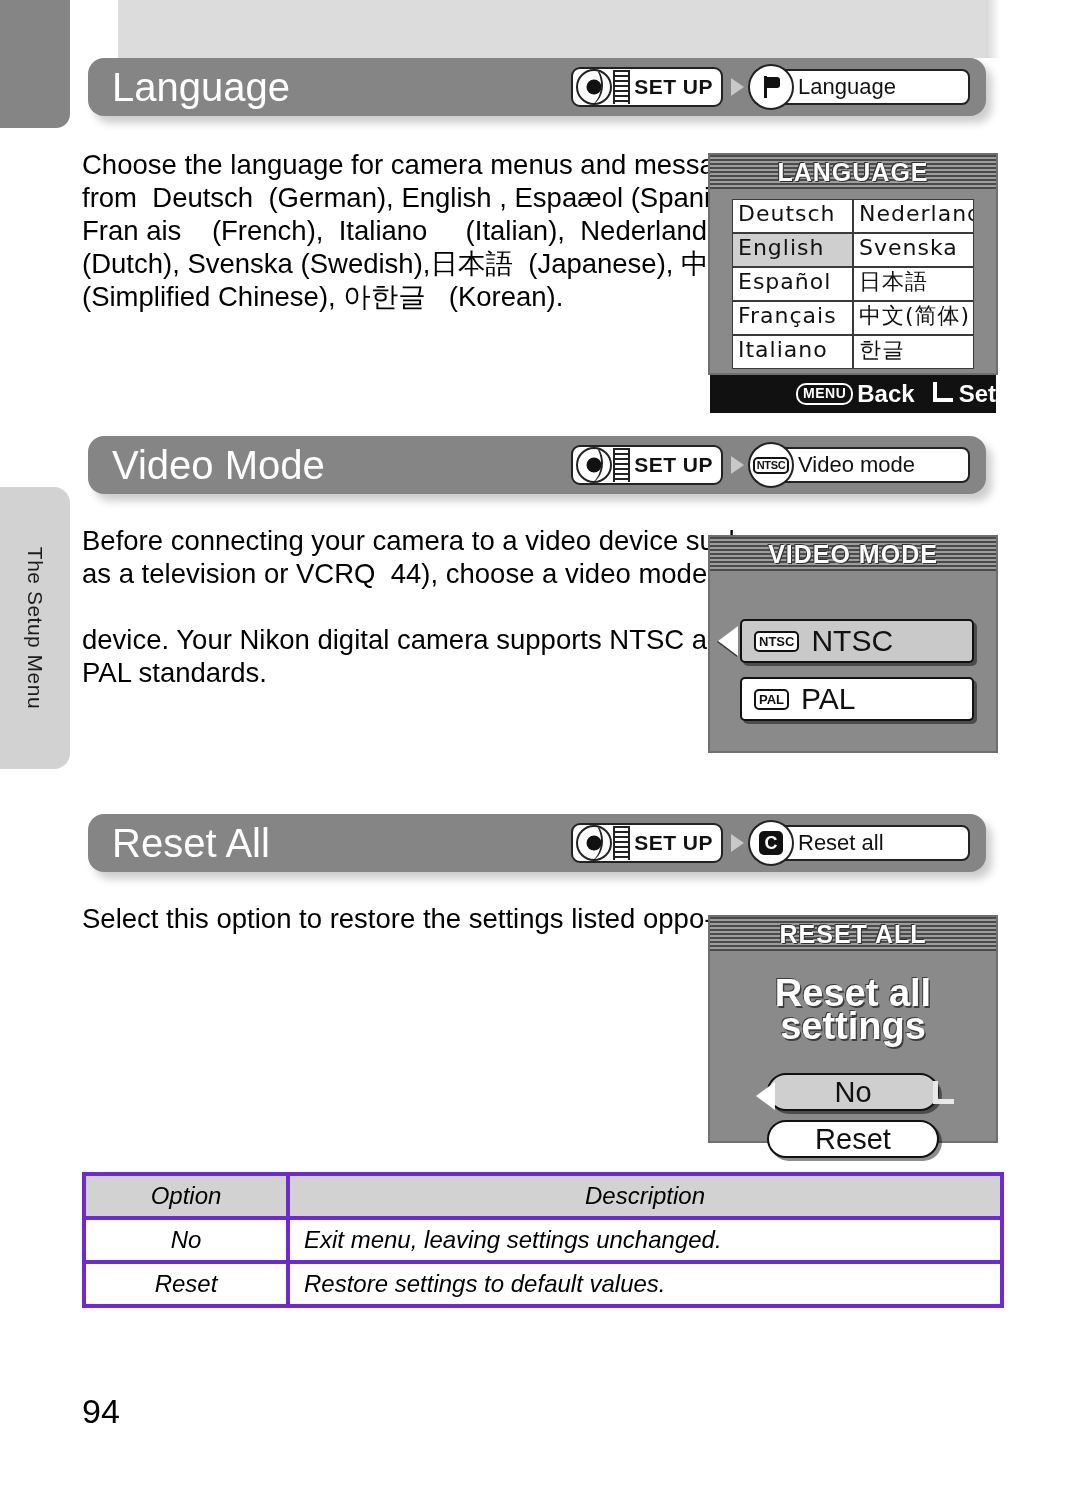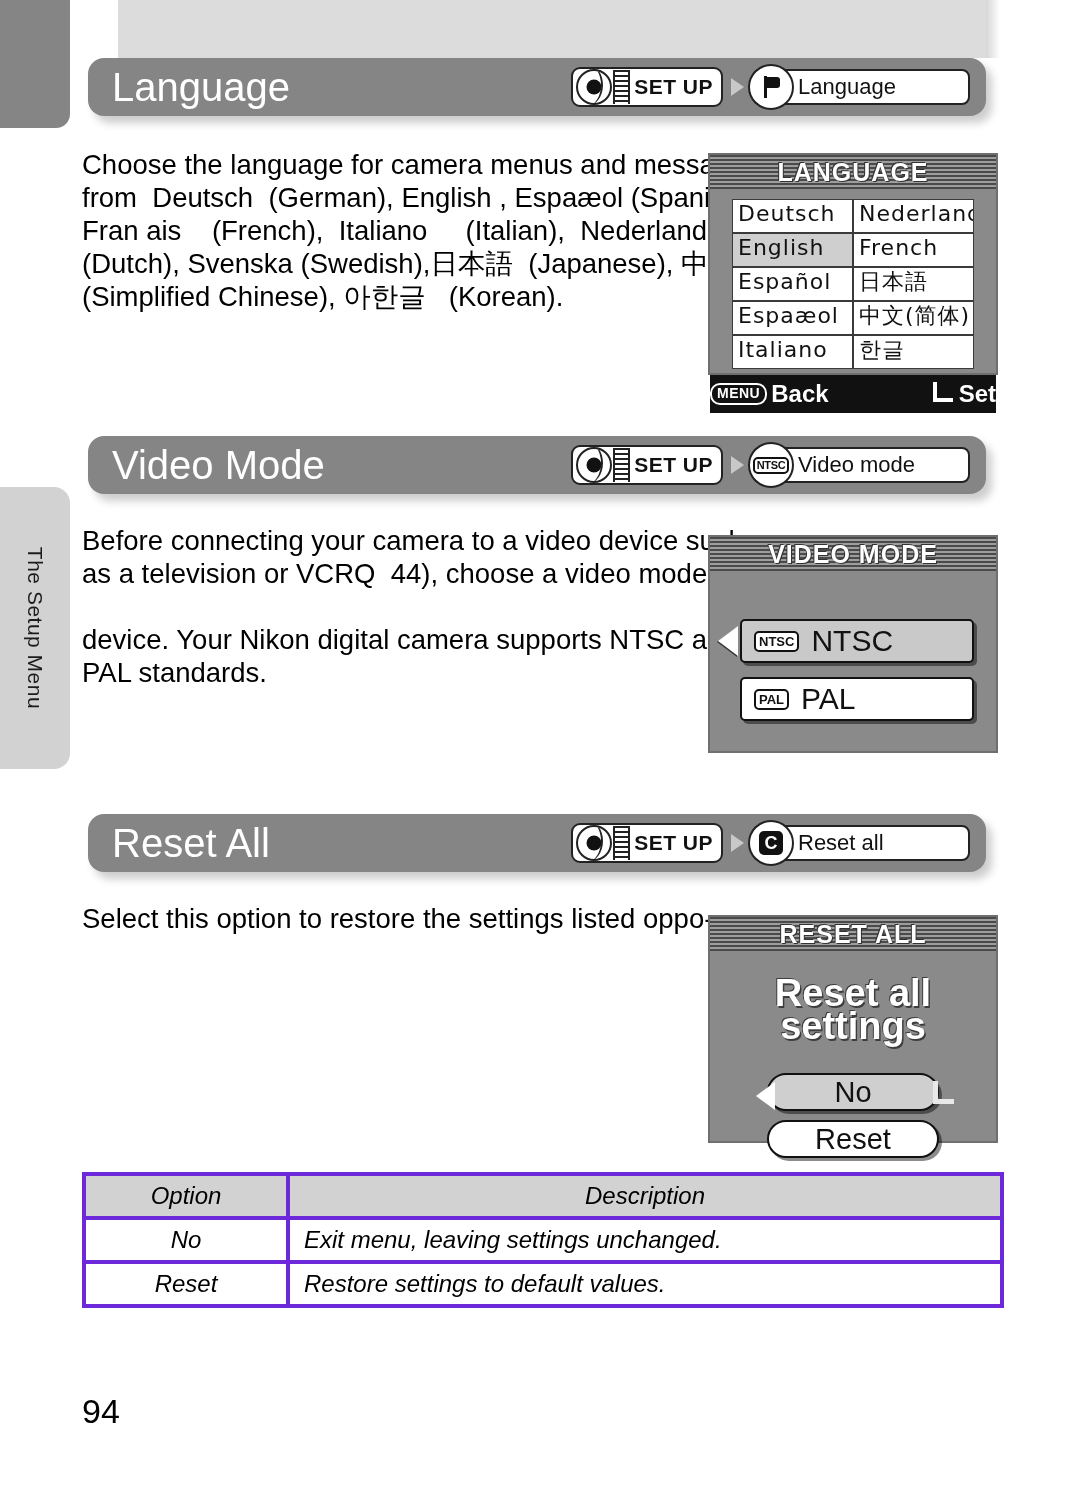--- a/index.html
+++ b/index.html
@@ -163,21 +163,21 @@
     padding:3px 4px 4px 5px;
     letter-spacing:1px;
     color:#111;
     font-family:"DejaVu Sans", sans-serif;
     height:25px;box-sizing:content-box;
     white-space:nowrap;overflow:hidden;
   }
   .lang-cell.sel{background:#cfcfcf;}
   .lcd-foot{
     background:#111;height:38px;width:100%;
-    display:flex;align-items:center;justify-content:space-between;gap:18px;
+    display:flex;align-items:center;justify-content:flex-end;gap:18px;
     color:#fff;font-size:24px;font-weight:bold;
   }
   .menu-pill{
     border:2px solid #fff;border-radius:10px;
     font-size:14px;font-weight:bold;letter-spacing:.5px;
     padding:1px 5px;line-height:1.1;margin-right:4px;
   }
   .foot-grp{display:flex;align-items:center;}
   .enter-ico{
     display:inline-block;width:16px;height:16px;
@@ -297,24 +297,24 @@
 </div>
 
 <div class="lcd" style="left:708px;top:153px;width:290px;height:222px;">
   <div class="lcd-title">
     <span>LANGUAGE</span>
   </div>
   <div class="lang-grid">
     <div class="lang-cell">Deutsch</div>
     <div class="lang-cell">Nederlands</div>
     <div class="lang-cell sel">English</div>
-    <div class="lang-cell">French</div>
+    <div class="lang-cell">Svenska</div>
     <div class="lang-cell">Español</div>
     <div class="lang-cell">日本語</div>
-    <div class="lang-cell">Espaæol</div>
+    <div class="lang-cell">Français</div>
     <div class="lang-cell">中文(简体)</div>
     <div class="lang-cell">Italiano</div>
     <div class="lang-cell">한글</div>
   </div>
   <div class="lcd-foot">
     <span class="foot-grp">
       <span class="menu-pill">MENU</span>
       <span>Back</span>
     </span>
     <span class="foot-grp">

